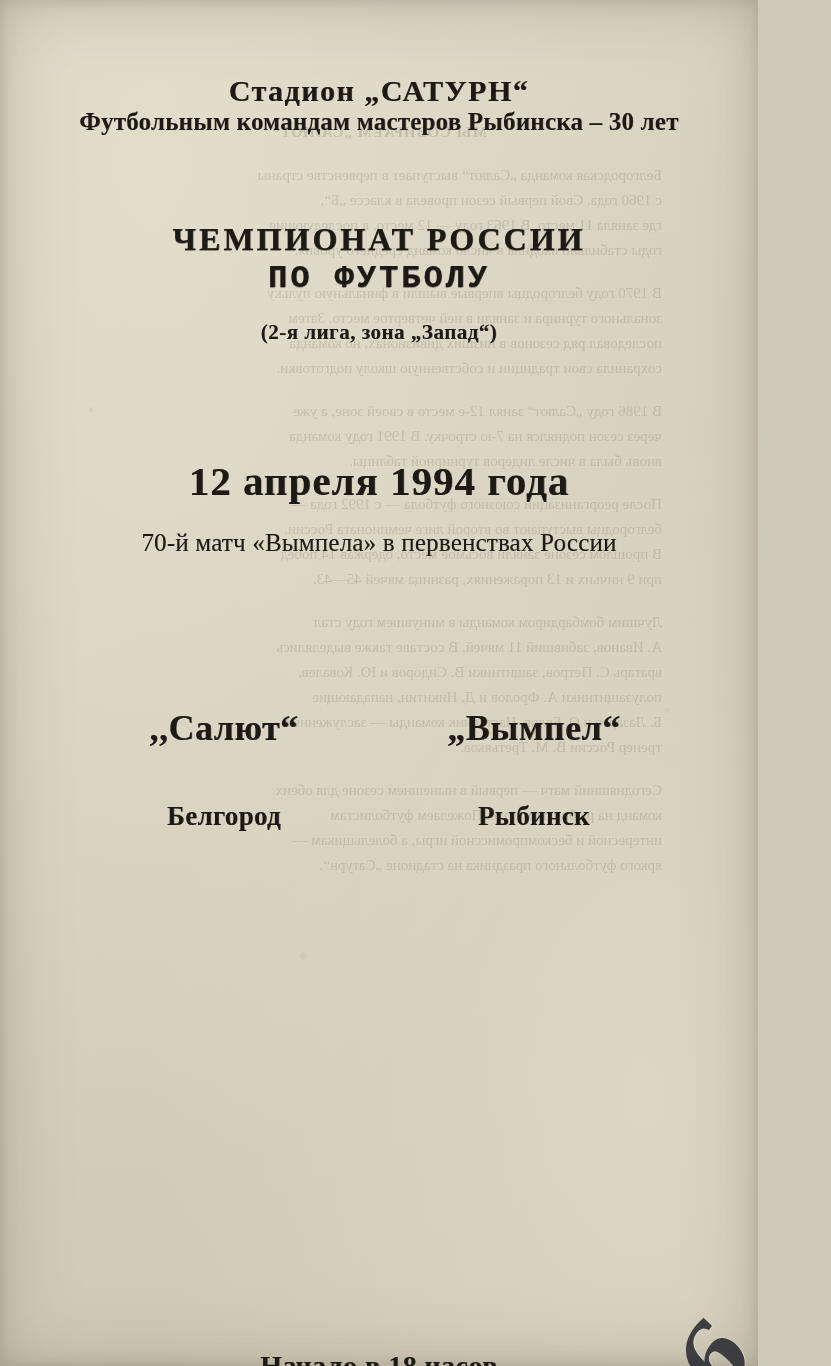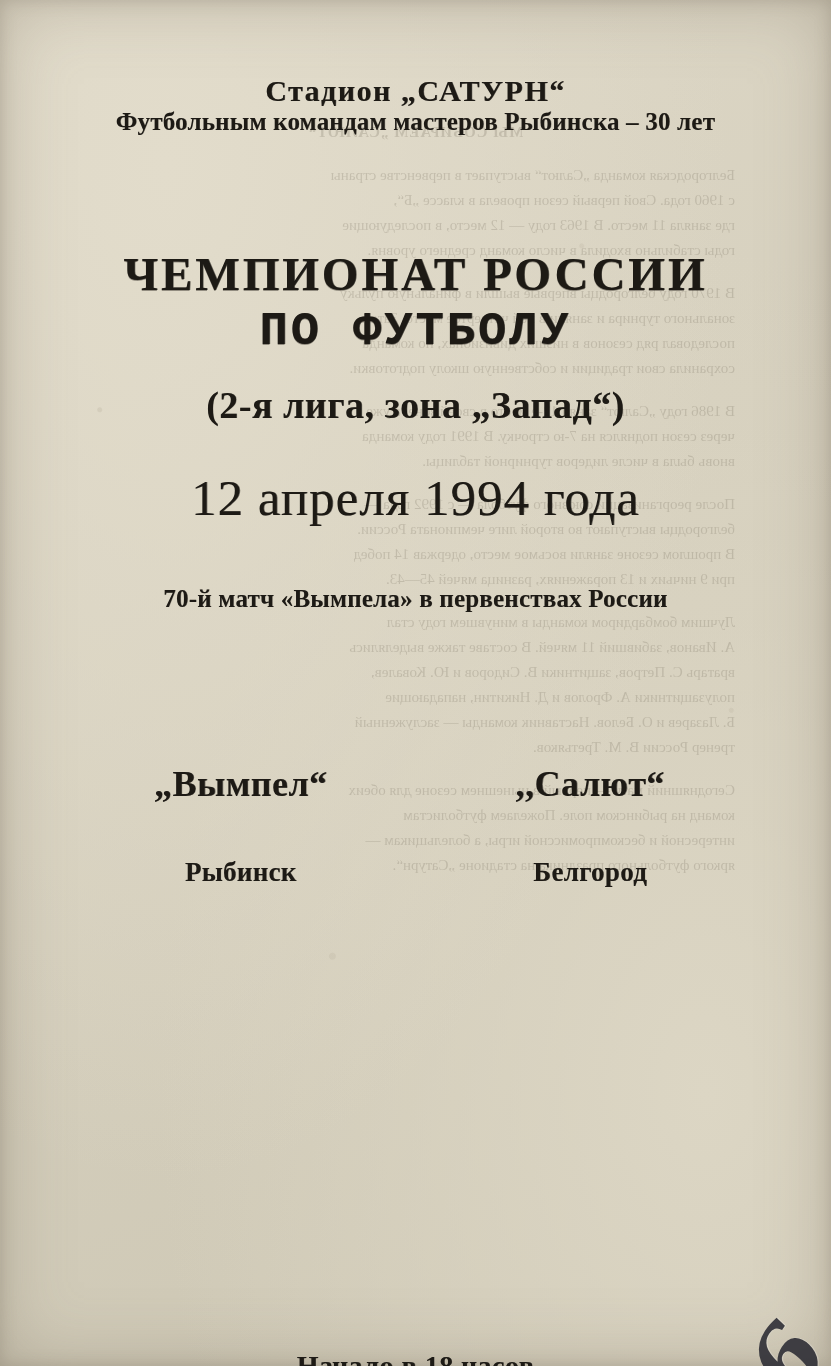--- a/index.html
+++ b/index.html
@@ -10,21 +10,21 @@
     width: 831px;
     height: 1366px;
     background: #cfc9bb;
     font-family: "Liberation Serif", serif;
     overflow: hidden;
   }
 
   
   .page {
     position: relative;
-    width: 831px;
+    width: 758px;
     height: 1366px;
     background:
       radial-gradient(ellipse at 20% 12%, #e2dccb 0%, rgba(226,220,203,0) 60%),
       radial-gradient(ellipse at 85% 80%, #dcd6c4 0%, rgba(220,214,196,0) 55%),
       linear-gradient(160deg, #ddd7c6 0%, #d6d0be 45%, #cdc7b4 100%);
     overflow: hidden;
   }
   
   .page::before {
     content: "";
@@ -89,49 +89,49 @@
     text-shadow: 0.5px 0 0 rgba(29,26,21,0.55);
   }
   .anniversary {
     font-size: 25px;
     font-weight: bold;
     letter-spacing: 0.2px;
     text-shadow: 0.4px 0 0 rgba(29,26,21,0.4);
   }
 
   .champ {
-    margin-top: 110px;
-    font-size: 47px;
+    margin-top: 84px;
+    font-size: 32px;
     font-weight: bold;
     letter-spacing: 3px;
     line-height: 1.22;
     text-shadow: 0.7px 0 0 rgba(29,26,21,0.6), 0 0.5px 0 rgba(29,26,21,0.4);
   }
   .champ .line2 { display: block; font-family: Liberation Mono, monospace; }
 
   .league {
     margin-top: 22px;
-    font-size: 38px;
+    font-size: 21px;
     font-weight: bold;
     letter-spacing: 0.5px;
     text-shadow: 0.4px 0 0 rgba(29,26,21,0.45);
   }
 
   .date {
-    margin-top: 42px;
-    font-size: 51px;
-    font-weight: normal;
+    margin-top: 112px;
+    font-size: 41px;
+    font-weight: bold;
     letter-spacing: 1px;
     text-shadow: 0.6px 0 0 rgba(29,26,21,0.55);
   }
 
   .matchno {
-    margin-top: 58px;
+    margin-top: 24px;
     font-size: 25px;
-    font-weight: bold;
+    font-weight: normal;
     letter-spacing: 0.2px;
     text-shadow: 0.35px 0 0 rgba(29,26,21,0.4);
   }
 
   .teams {
     margin-top: 150px;
     display: flex;
     justify-content: space-between;
     align-items: flex-start;
     padding: 0 36px;
@@ -234,26 +234,26 @@
     </div>
 
     <div class="league">(2-я лига, зона „Запад“)</div>
 
     <div class="date">12 апреля 1994 года</div>
 
     <div class="matchno">70-й матч «Вымпела» в первенствах России</div>
 
     <div class="teams">
       <div class="team">
+        <div class="team-name">,,Салют“</div>
+        <div class="team-city">Белгород</div>
+      </div>
+      <div class="team">
         <div class="team-name">„Вымпел“</div>
         <div class="team-city">Рыбинск</div>
       </div>
-      <div class="team">
-        <div class="team-name">,,Салют“</div>
-        <div class="team-city">Белгород</div>
-      </div>
     </div>
 
     <div class="kickoff">Начало в 18 часов</div>
   </div>
 
   <div class="watermark">mik76-76</div>
 </div>
 
 </body></html>

